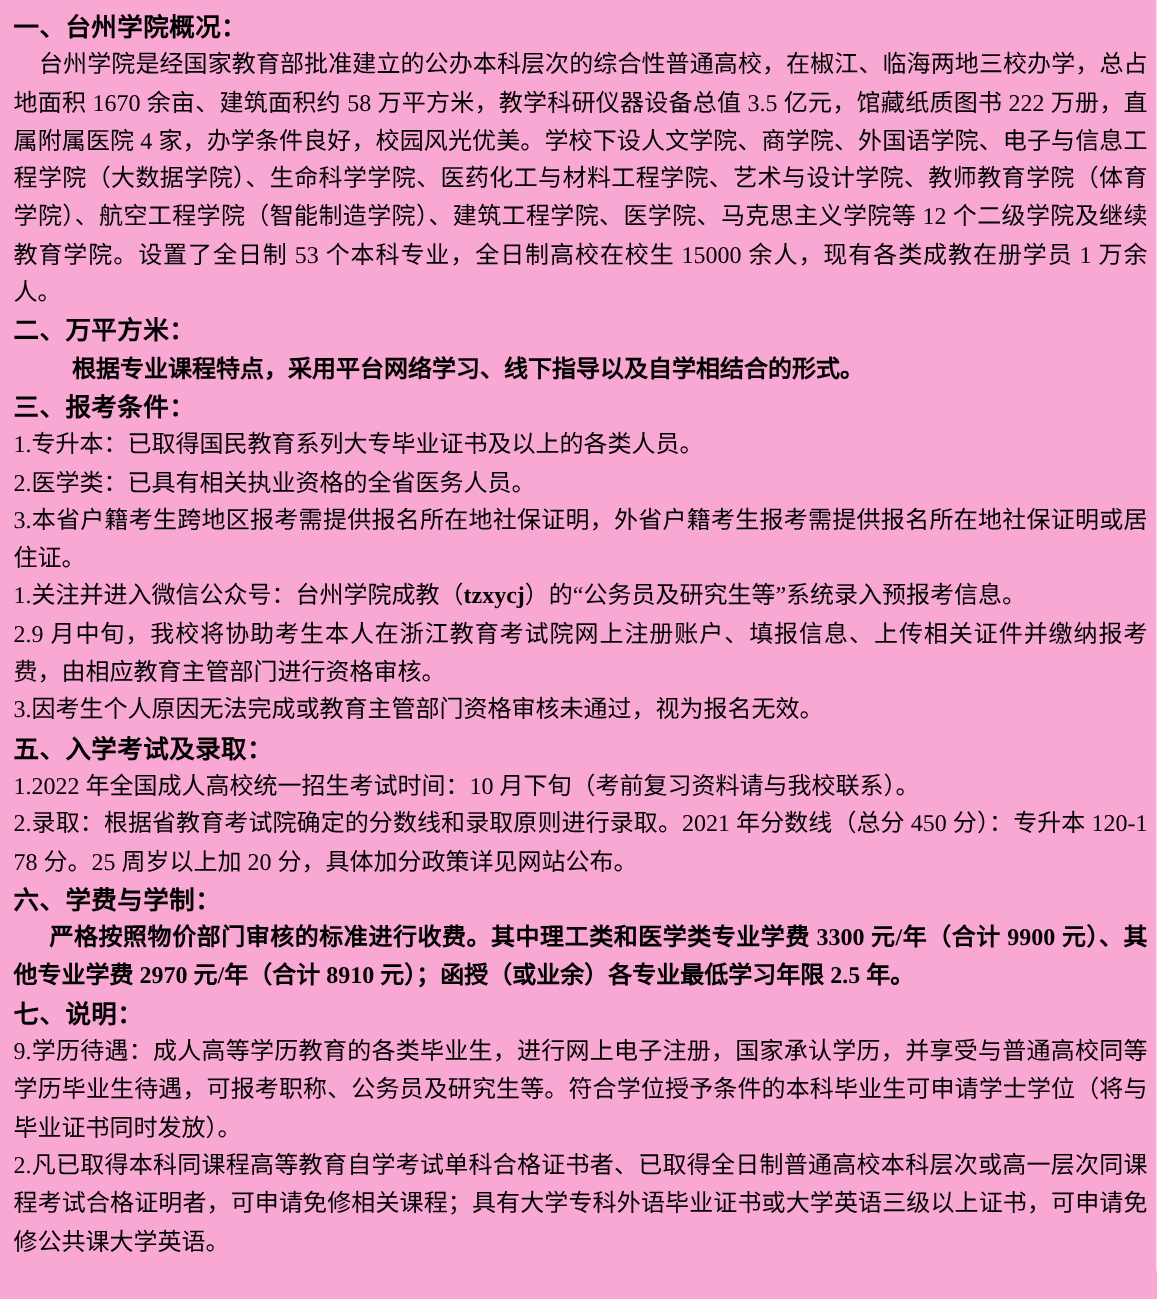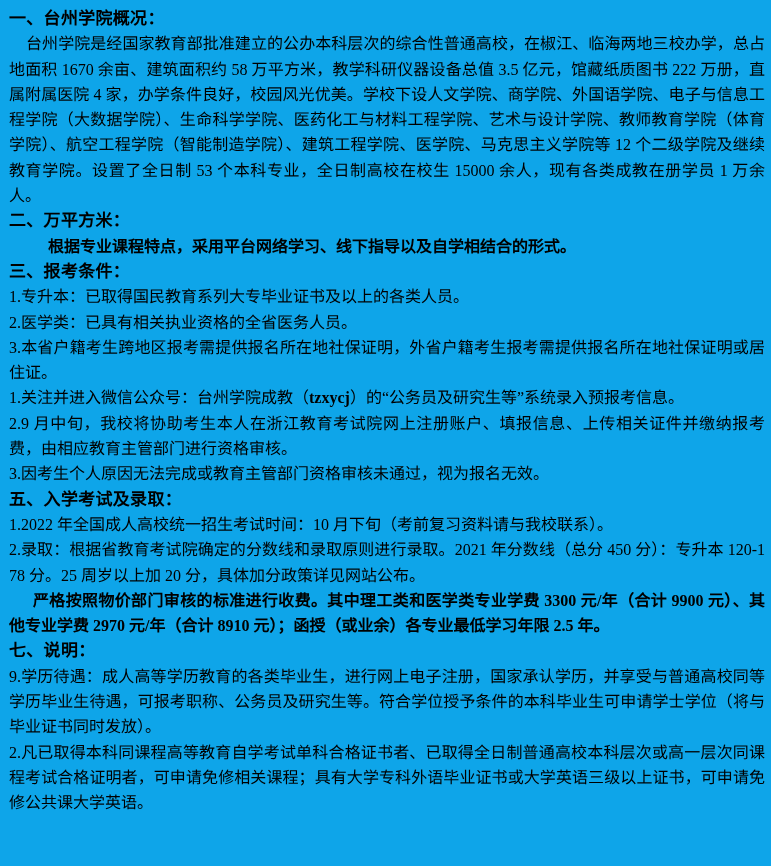--- a/index.html
+++ b/index.html
@@ -6,21 +6,21 @@
     margin: 0;
     padding: 0;
     background: #ffffff;
   }
   .page {
     position: relative;
     width: 771px;
     height: 866px;
     box-sizing: border-box;
     padding: 6px 6px 4px 9px;
-    background: #0ea5e9;
+    background: #f9a8d4;
     color: #000000;
     font-family: "Liberation Serif", "DejaVu Serif", serif;
     font-size: 16px;
     line-height: 25.3px;
     overflow: hidden;
   }
   h3.hd {
     margin: 0;
     padding: 0;
     font-family: "Liberation Sans", "DejaVu Sans", sans-serif;
@@ -68,20 +68,21 @@
     <p class="item">3.因考生个人原因无法完成或教育主管部门资格审核未通过，视为报名无效。</p>
   </section>
 
   <section>
     <h3 class="hd">五、入学考试及录取：</h3>
     <p class="item">1.2022 年全国成人高校统一招生考试时间：10 月下旬（考前复习资料请与我校联系）。</p>
     <p class="item">2.录取：根据省教育考试院确定的分数线和录取原则进行录取。2021 年分数线（总分 450 分）：专升本 120-178 分。25 周岁以上加 20 分，具体加分政策详见网站公布。</p>
   </section>
 
   <section>
+    <h3 class="hd">六、学费与学制：</h3>
     <p class="para ind-c">严格按照物价部门审核的标准进行收费。其中理工类和医学类专业学费 3300 元/年（合计 9900 元）、其他专业学费 2970 元/年（合计 8910 元）；函授（或业余）各专业最低学习年限 2.5 年。</p>
   </section>
 
   <section>
     <h3 class="hd">七、说明：</h3>
     <p class="item">9.学历待遇：成人高等学历教育的各类毕业生，进行网上电子注册，国家承认学历，并享受与普通高校同等学历毕业生待遇，可报考职称、公务员及研究生等。符合学位授予条件的本科毕业生可申请学士学位（将与毕业证书同时发放）。</p>
     <p class="item">2.凡已取得本科同课程高等教育自学考试单科合格证书者、已取得全日制普通高校本科层次或高一层次同课程考试合格证明者，可申请免修相关课程；具有大学专科外语毕业证书或大学英语三级以上证书，可申请免修公共课大学英语。</p>
   </section>
 
 </div>

